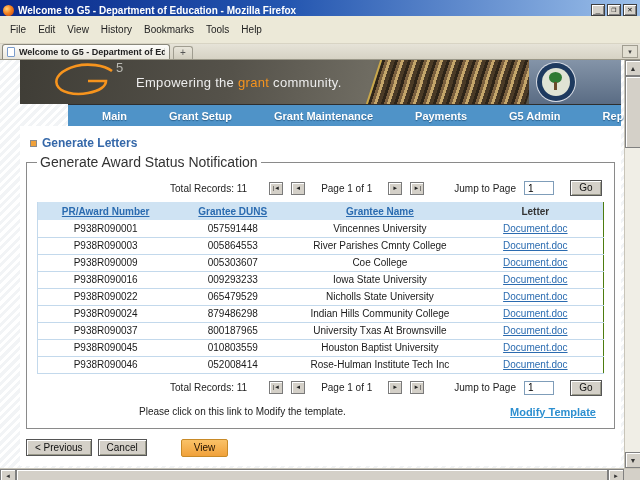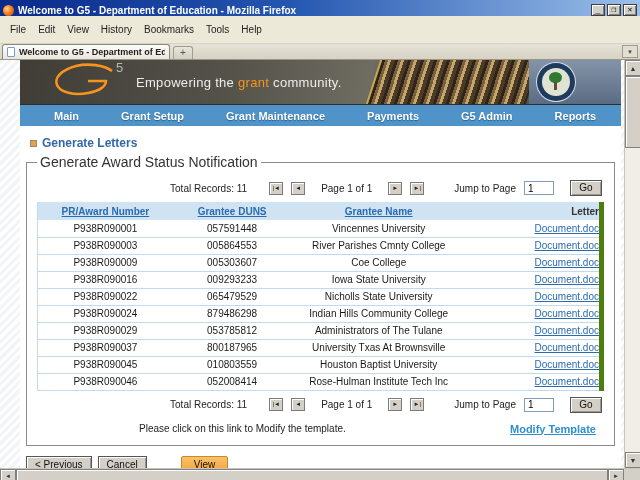--- a/index.html
+++ b/index.html
@@ -38,21 +38,21 @@
   .g5-logo { position:absolute; left:28px; top:2px; }
   .g5-five { position:absolute; left:96px; top:0px; color:#b9b9b3; font-size:13px; }
   .tagline { position:absolute; left:116px; top:15px; font-size:13px; color:#ededed; letter-spacing:.3px; }
   .tagline .hl { color:#f7941d; }
   .seal { position:absolute; right:46px; top:3px; width:38px; height:38px; border-radius:50%; background:#1e3a5f; box-shadow:0 0 0 1px #d8dce4; }
   .seal-inner { position:absolute; inset:5px; border-radius:50%; background:#dfe3d4; }
   .seal-inner:before { content:''; position:absolute; left:7px; top:4px; width:13px; height:11px; border-radius:50%; background:#2f7a33; }
   .seal-inner:after { content:''; position:absolute; left:12px; top:14px; width:3px; height:8px; background:#6a4a2a; }
 
   
-  .navbar { height:22px; background:#4f93c8; border-top:1px solid #2e2e2e; display:flex; align-items:center; padding-left:34px; gap:42px; }
+  .navbar { height:22px; background:#4f93c8; border-top:1px solid #2e2e2e; display:flex; align-items:center; padding-left:34px; gap:42px;margin-left:48px; }
   .nav-item { color:#fff; font-size:11px; font-weight:bold; white-space:nowrap; text-shadow:0 1px 1px #2a608c; }
 
   
   .main { background:#fff; min-height:340px; padding:10px 4px 6px 4px; }
   .page-title { display:flex; align-items:center; gap:5px; margin:0 0 4px 6px; }
   .bullet { width:7px; height:7px; background:#f0a13a; border:1px solid #8a8a8a; }
   .page-title span { color:#3568a9; font-size:12px; font-weight:bold; }
 
   fieldset { border:1px solid #8a8a8a; margin:0 2px; padding:4px 10px 8px 10px; }
   legend { font-size:14px; color:#333; padding:0 3px; }
@@ -64,21 +64,21 @@
   .jump { margin-left:22px; }
   .jump-input { width:30px; height:14px; border:1px solid #7f9db9; font-size:10px; padding-left:3px; }
   .gobtn { width:32px; height:16px; margin-left:8px; background:#d4d0c8; border:1px solid #555; box-shadow:inset 1px 1px 0 #fff, inset -1px -1px 0 #9a9a8a; font-size:10px; color:#111; text-align:center; line-height:14px; }
 
   table { width:100%; border-collapse:collapse; font-size:10px; }
   th { background:#cfe3f3; height:18px; font-size:10px; }
   th a { color:#2a6bb0; text-decoration:underline; }
   th.plain { color:#333; }
   td { height:17px; text-align:center; color:#1a1a1a; border-bottom:1px solid #c3d9ec; }
   tr td:first-child, th:first-child { border-left:1px solid #c3d9ec; }
-  tr td:last-child, th:last-child { border-right:5px solid #4d7c0f;text-align:right; }
+  tr td:last-child, th:last-child { border-right:1px solid #4d7c0f; }
   .doclink { color:#2a6bb0; text-decoration:underline; }
   .c1{width:24%;} .c2{width:21%;} .c3{width:31%;} .c4{width:24%;}
 
   .modify-row { display:flex; align-items:center; margin:10px 2px 2px 2px; font-size:10px; color:#222; }
   .modify-hint { margin-left:100px; }
   .modify-link { margin-left:auto; margin-right:6px; color:#2d8fd0; font-weight:bold; font-size:11px; }
 
   .footer-btns { display:flex; align-items:center; margin:10px 0 0 2px; gap:6px; }
   .stdbtn { height:17px; padding:0 8px; background:#d4d0c8; border:1px solid #555; box-shadow:inset 1px 1px 0 #fff, inset -1px -1px 0 #9a9a8a; font-size:10px; color:#111; line-height:15px; }
   .viewbtn { margin-left:28px; height:18px; padding:0 12px; background:linear-gradient(#fac268,#f0a13a); border:1px solid #c88a28; border-radius:2px; font-size:10px; color:#201000; line-height:16px; }
@@ -213,26 +213,20 @@
     <td>Nicholls State University</td>
     <td><a href="#" class="doclink">Document.doc</a></td>
   </tr>
               <tr>
     <td>P938R090024</td>
     <td>879486298</td>
     <td>Indian Hills Community College</td>
     <td><a href="#" class="doclink">Document.doc</a></td>
   </tr>
               <tr>
-    <td>P938R090029</td>
-    <td>053785812</td>
-    <td>Administrators of The Tulane</td>
-    <td><a href="#" class="doclink">Document.doc</a></td>
-  </tr>
-              <tr>
     <td>P938R090037</td>
     <td>800187965</td>
     <td>University Txas At Brownsville</td>
     <td><a href="#" class="doclink">Document.doc</a></td>
   </tr>
               <tr>
     <td>P938R090045</td>
     <td>010803559</td>
     <td>Houston Baptist University</td>
     <td><a href="#" class="doclink">Document.doc</a></td>

